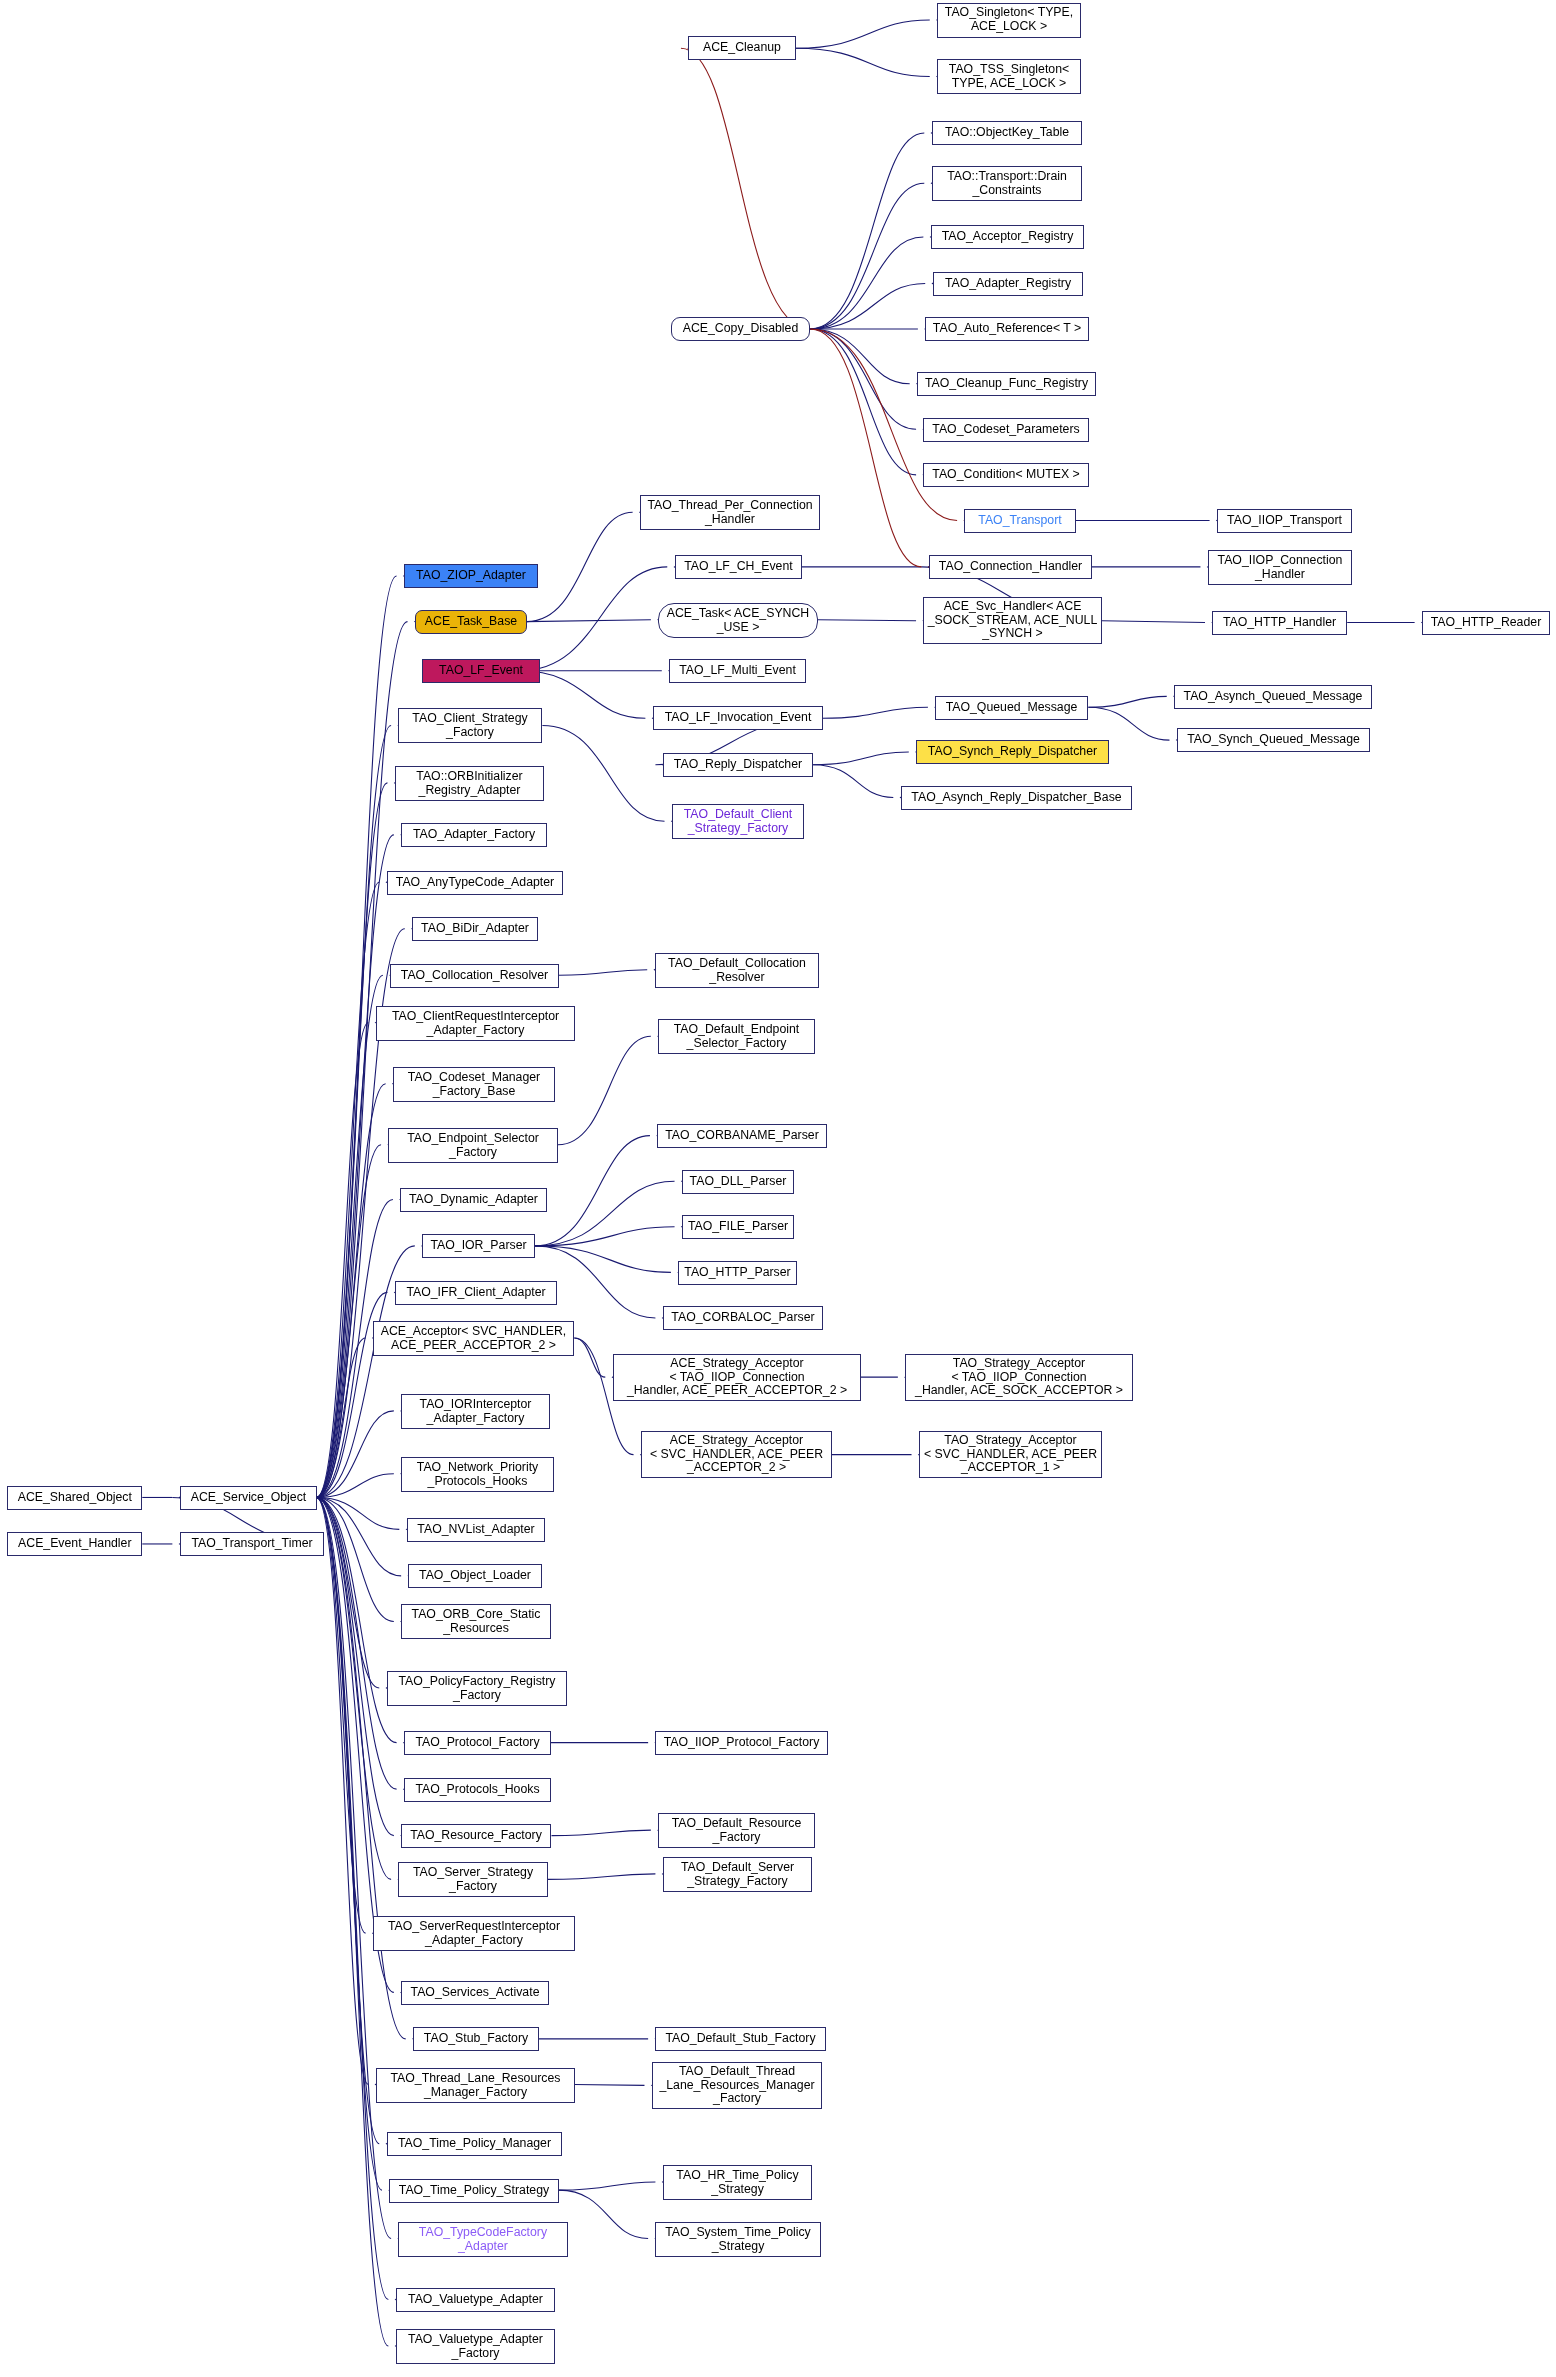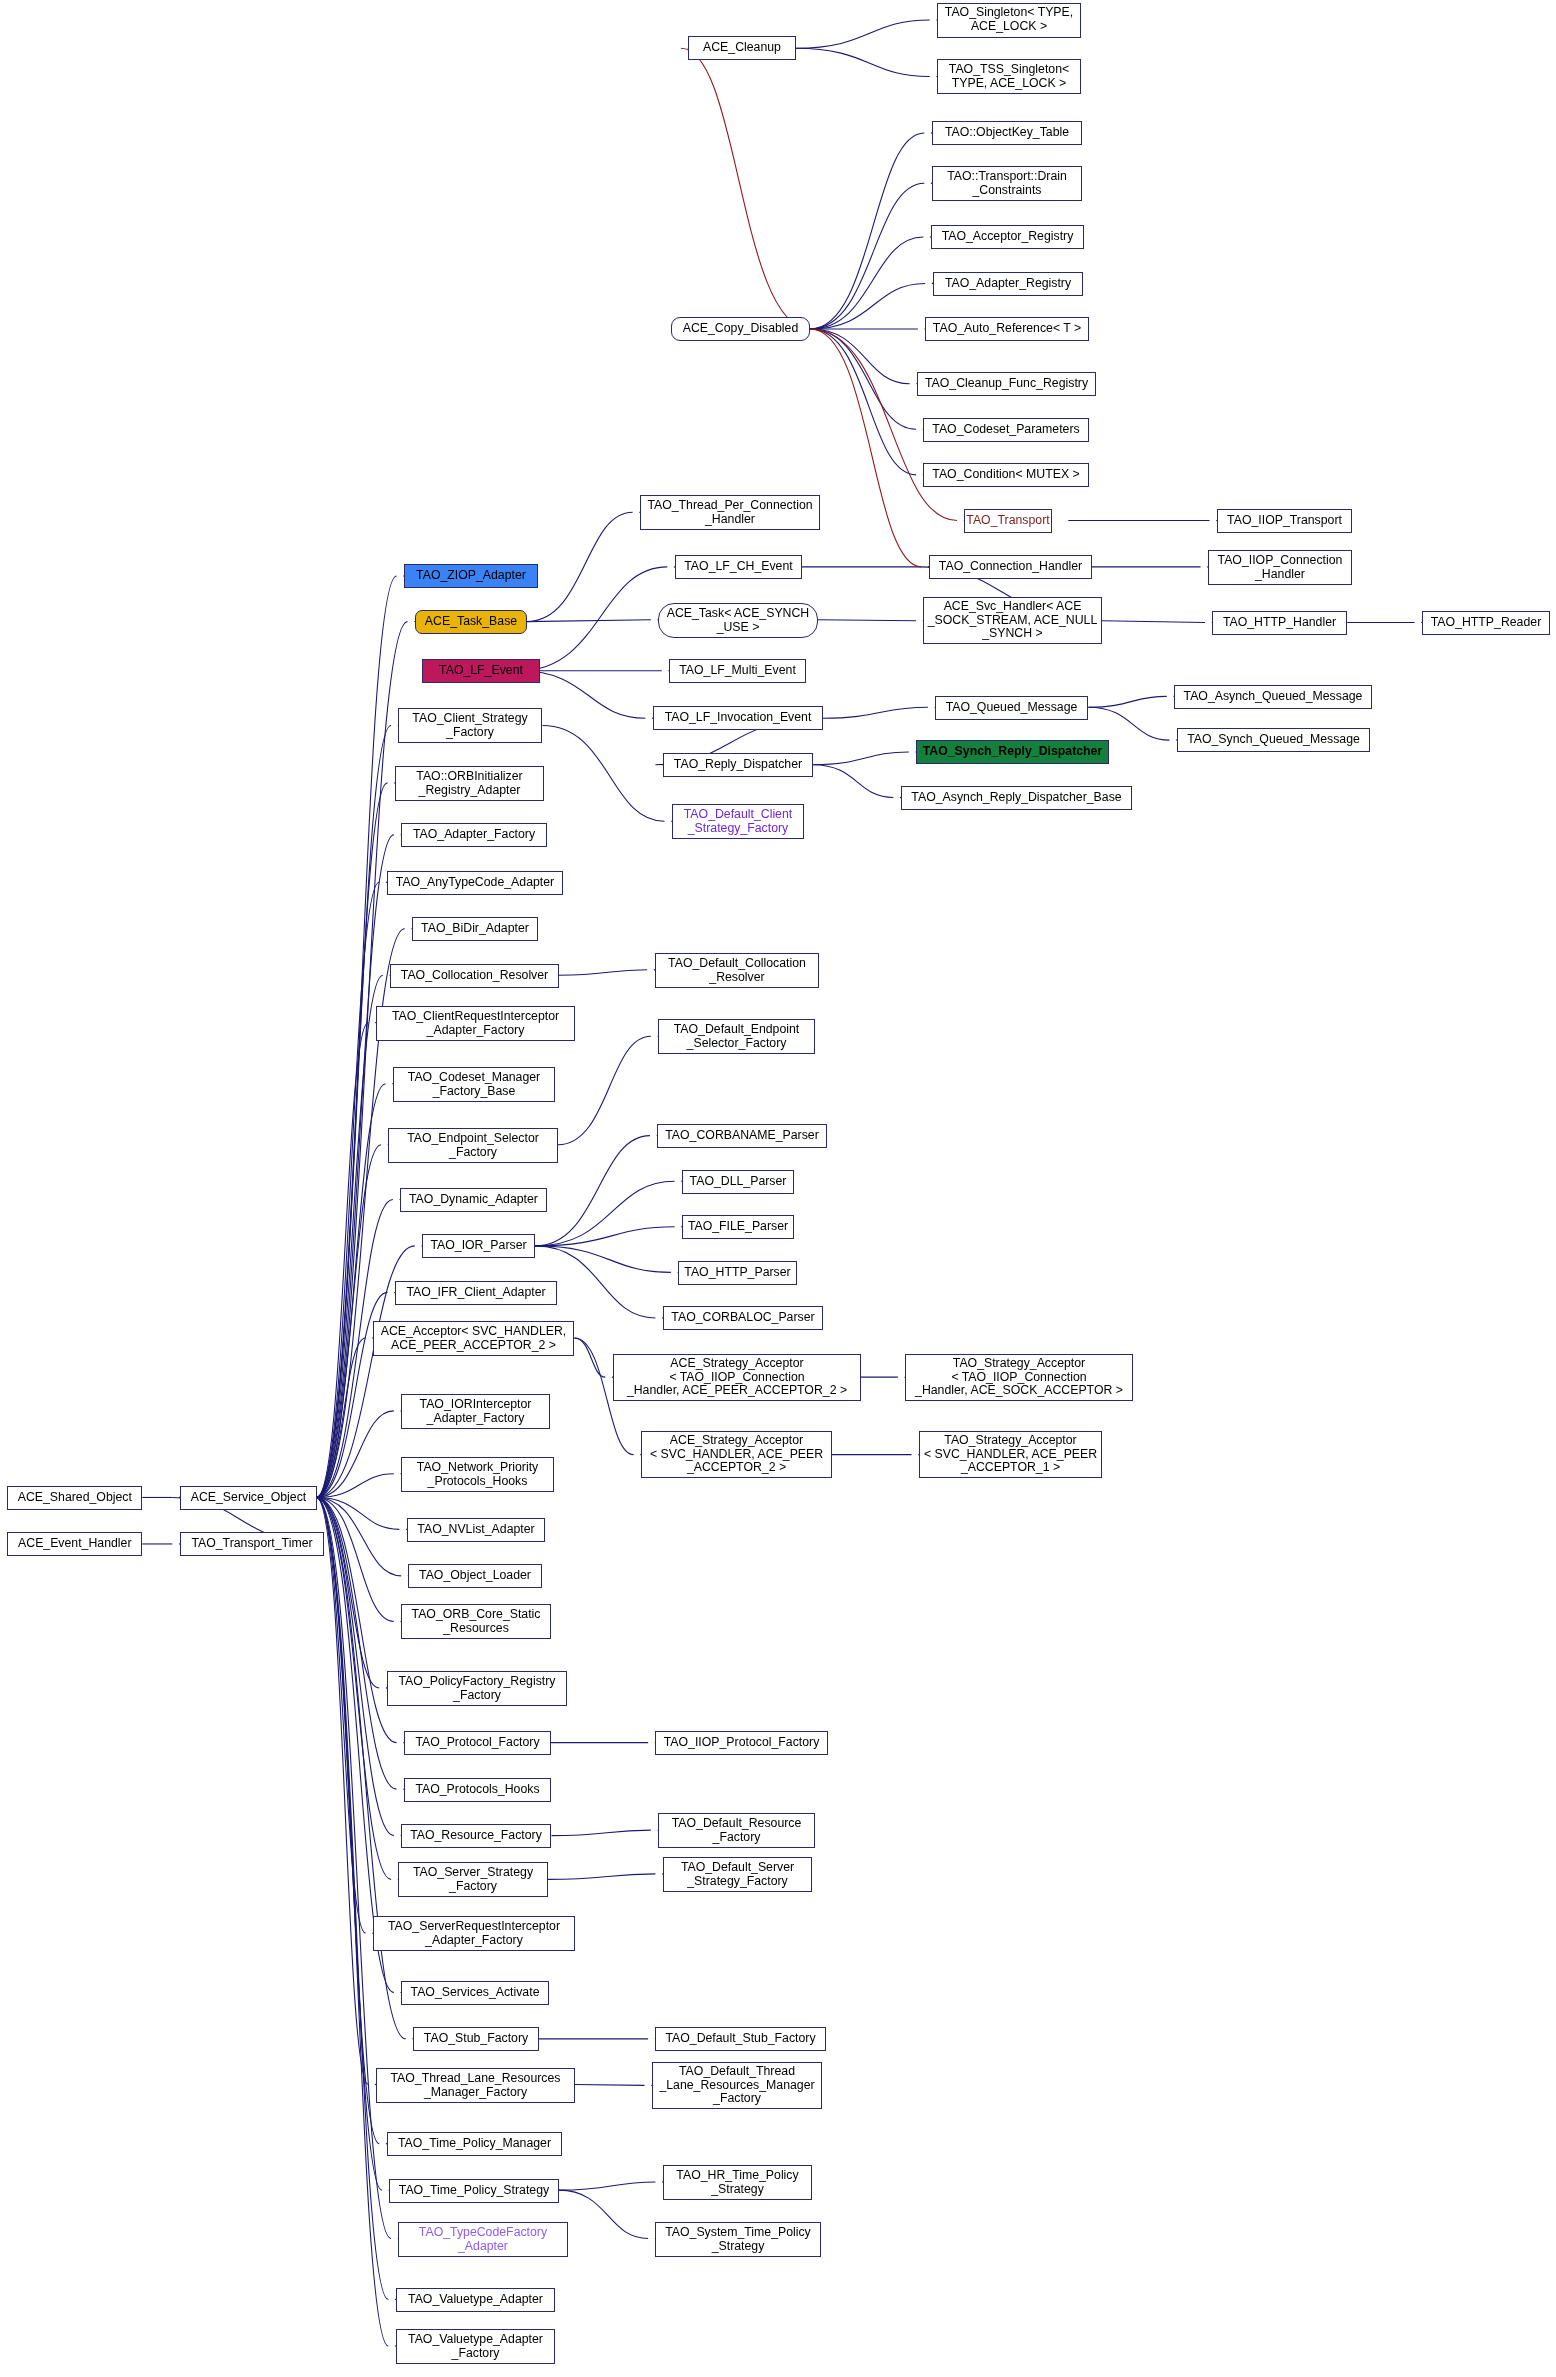--- a/index.html
+++ b/index.html
@@ -231,21 +231,21 @@
 _Constraints</div>
       <div class="node" style="left: 931px; top: 225px; width: 153px; height: 24px; border-color: rgb(42, 42, 106); background: rgb(255, 255, 255); color: rgb(0, 0, 0);">TAO_Acceptor_Registry</div>
       <div class="node" style="left: 933px; top: 272px; width: 150px; height: 24px; border-color: rgb(42, 42, 106); background: rgb(255, 255, 255); color: rgb(0, 0, 0);">TAO_Adapter_Registry</div>
       <div class="node" style="left: 671px; top: 317px; width: 139px; height: 24px; border-color: rgb(42, 42, 106); background: rgb(255, 255, 255); color: rgb(0, 0, 0); border-radius: 9px;">ACE_Copy_Disabled</div>
       <div class="node" style="left: 925px; top: 317px; width: 164px; height: 24px; border-color: rgb(42, 42, 106); background: rgb(255, 255, 255); color: rgb(0, 0, 0);">TAO_Auto_Reference&lt; T &gt;</div>
       <div class="node" style="left: 917px; top: 372px; width: 179px; height: 24px; border-color: rgb(42, 42, 106); background: rgb(255, 255, 255); color: rgb(0, 0, 0);">TAO_Cleanup_Func_Registry</div>
       <div class="node" style="left: 923px; top: 418px; width: 166px; height: 24px; border-color: rgb(42, 42, 106); background: rgb(255, 255, 255); color: rgb(0, 0, 0);">TAO_Codeset_Parameters</div>
       <div class="node" style="left: 923px; top: 463px; width: 166px; height: 24px; border-color: rgb(42, 42, 106); background: rgb(255, 255, 255); color: rgb(0, 0, 0);">TAO_Condition&lt; MUTEX &gt;</div>
       <div class="node" style="left: 640px; top: 495px; width: 180px; height: 35px; border-color: rgb(42, 42, 106); background: rgb(255, 255, 255); color: rgb(0, 0, 0);">TAO_Thread_Per_Connection
 _Handler</div>
-      <div class="node" style="left: 964px; top: 509px; width: 88px; height: 24px; border-color: rgb(42, 42, 106); background: rgb(255, 255, 255); color: #7f1d1d;">TAO_Transport</div>
+      <div class="node" style="left: 964px; top: 509px; width: 112px; height: 24px; border-color: rgb(42, 42, 106); background: rgb(255, 255, 255); color: #3b82f6;">TAO_Transport</div>
       <div class="node" style="left: 1217px; top: 509px; width: 135px; height: 24px; border-color: rgb(42, 42, 106); background: rgb(255, 255, 255); color: rgb(0, 0, 0);">TAO_IIOP_Transport</div>
       <div class="node" style="left: 404px; top: 564px; width: 134px; height: 24px; border-color: rgb(42, 42, 106); background: #3b82f6; color: rgb(0, 0, 0);">TAO_ZIOP_Adapter</div>
       <div class="node" style="left: 675px; top: 555px; width: 127px; height: 24px; border-color: rgb(42, 42, 106); background: rgb(255, 255, 255); color: rgb(0, 0, 0);">TAO_LF_CH_Event</div>
       <div class="node" style="left: 929px; top: 555px; width: 163px; height: 24px; border-color: rgb(42, 42, 106); background: rgb(255, 255, 255); color: rgb(0, 0, 0);">TAO_Connection_Handler</div>
       <div class="node" style="left: 1208px; top: 550px; width: 144px; height: 35px; border-color: rgb(42, 42, 106); background: rgb(255, 255, 255); color: rgb(0, 0, 0);">TAO_IIOP_Connection
 _Handler</div>
       <div class="node" style="left: 415px; top: 610px; width: 112px; height: 24px; border-color: rgb(42, 42, 106); background: #eab308; color: rgb(0, 0, 0); border-radius: 7px;">ACE_Task_Base</div>
       <div class="node" style="left: 658px; top: 603px; width: 160px; height: 35px; border-color: rgb(42, 42, 106); background: rgb(255, 255, 255); color: rgb(0, 0, 0); border-radius: 16px;">ACE_Task&lt; ACE_SYNCH
 _USE &gt;</div>
       <div class="node" style="left: 923px; top: 597px; width: 179px; height: 47px; border-color: rgb(42, 42, 106); background: rgb(255, 255, 255); color: rgb(0, 0, 0);">ACE_Svc_Handler&lt; ACE
@@ -254,21 +254,21 @@
       <div class="node" style="left: 1212px; top: 611px; width: 135px; height: 24px; border-color: rgb(42, 42, 106); background: rgb(255, 255, 255); color: rgb(0, 0, 0);">TAO_HTTP_Handler</div>
       <div class="node" style="left: 1422px; top: 611px; width: 128px; height: 24px; border-color: rgb(42, 42, 106); background: rgb(255, 255, 255); color: rgb(0, 0, 0);">TAO_HTTP_Reader</div>
       <div class="node" style="left: 422px; top: 659px; width: 118px; height: 24px; border-color: rgb(42, 42, 106); background: #be185d; color: rgb(0, 0, 0);">TAO_LF_Event</div>
       <div class="node" style="left: 669px; top: 659px; width: 137px; height: 24px; border-color: rgb(42, 42, 106); background: rgb(255, 255, 255); color: rgb(0, 0, 0);">TAO_LF_Multi_Event</div>
       <div class="node" style="left: 935px; top: 696px; width: 153px; height: 24px; border-color: rgb(42, 42, 106); background: rgb(255, 255, 255); color: rgb(0, 0, 0);">TAO_Queued_Message</div>
       <div class="node" style="left: 1174px; top: 685px; width: 198px; height: 24px; border-color: rgb(42, 42, 106); background: rgb(255, 255, 255); color: rgb(0, 0, 0);">TAO_Asynch_Queued_Message</div>
       <div class="node" style="left: 1177px; top: 728px; width: 193px; height: 24px; border-color: rgb(42, 42, 106); background: rgb(255, 255, 255); color: rgb(0, 0, 0);">TAO_Synch_Queued_Message</div>
       <div class="node" style="left: 398px; top: 708px; width: 144px; height: 35px; border-color: rgb(42, 42, 106); background: rgb(255, 255, 255); color: rgb(0, 0, 0);">TAO_Client_Strategy
 _Factory</div>
       <div class="node" style="left: 653px; top: 706px; width: 170px; height: 24px; border-color: rgb(42, 42, 106); background: rgb(255, 255, 255); color: rgb(0, 0, 0);">TAO_LF_Invocation_Event</div>
-      <div class="node" style="left: 916px; top: 740px; width: 193px; height: 24px; border-color: rgb(42, 42, 106); background: #15803d; color: rgb(0, 0, 0); font-weight: bold;">TAO_Synch_Reply_Dispatcher</div>
+      <div class="node" style="left: 916px; top: 740px; width: 193px; height: 24px; border-color: rgb(42, 42, 106); background: #fde047; color: rgb(0, 0, 0);">TAO_Synch_Reply_Dispatcher</div>
       <div class="node" style="left: 663px; top: 753px; width: 150px; height: 24px; border-color: rgb(42, 42, 106); background: rgb(255, 255, 255); color: rgb(0, 0, 0);">TAO_Reply_Dispatcher</div>
       <div class="node" style="left: 901px; top: 786px; width: 231px; height: 24px; border-color: rgb(42, 42, 106); background: rgb(255, 255, 255); color: rgb(0, 0, 0);">TAO_Asynch_Reply_Dispatcher_Base</div>
       <div class="node" style="left: 395px; top: 766px; width: 149px; height: 35px; border-color: rgb(42, 42, 106); background: rgb(255, 255, 255); color: rgb(0, 0, 0);">TAO::ORBInitializer
 _Registry_Adapter</div>
       <div class="node" style="left: 672px; top: 804px; width: 132px; height: 35px; border-color: rgb(42, 42, 106); background: rgb(255, 255, 255); color: #6d28d9;">TAO_Default_Client
 _Strategy_Factory</div>
       <div class="node" style="left: 401px; top: 823px; width: 146px; height: 24px; border-color: rgb(42, 42, 106); background: rgb(255, 255, 255); color: rgb(0, 0, 0);">TAO_Adapter_Factory</div>
       <div class="node" style="left: 387px; top: 871px; width: 176px; height: 24px; border-color: rgb(42, 42, 106); background: rgb(255, 255, 255); color: rgb(0, 0, 0);">TAO_AnyTypeCode_Adapter</div>
       <div class="node" style="left: 412px; top: 917px; width: 126px; height: 24px; border-color: rgb(42, 42, 106); background: rgb(255, 255, 255); color: rgb(0, 0, 0);">TAO_BiDir_Adapter</div>
       <div class="node" style="left: 390px; top: 964px; width: 169px; height: 24px; border-color: rgb(42, 42, 106); background: rgb(255, 255, 255); color: rgb(0, 0, 0);">TAO_Collocation_Resolver</div>

